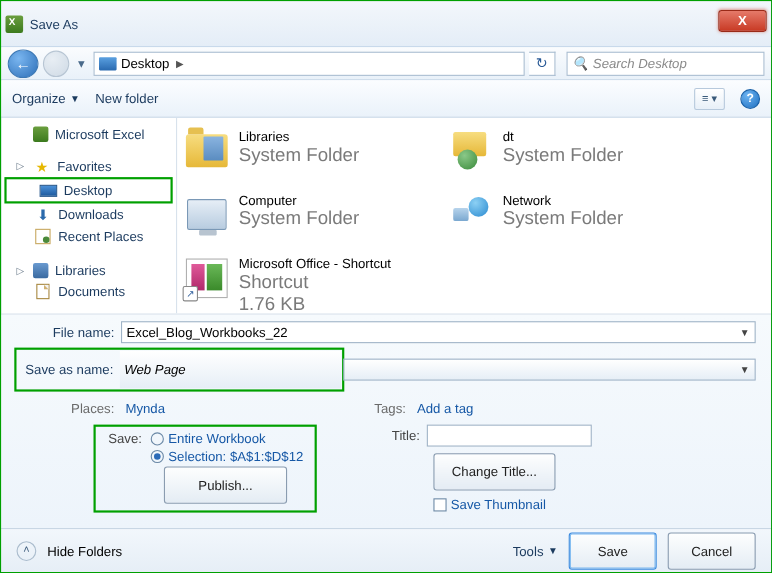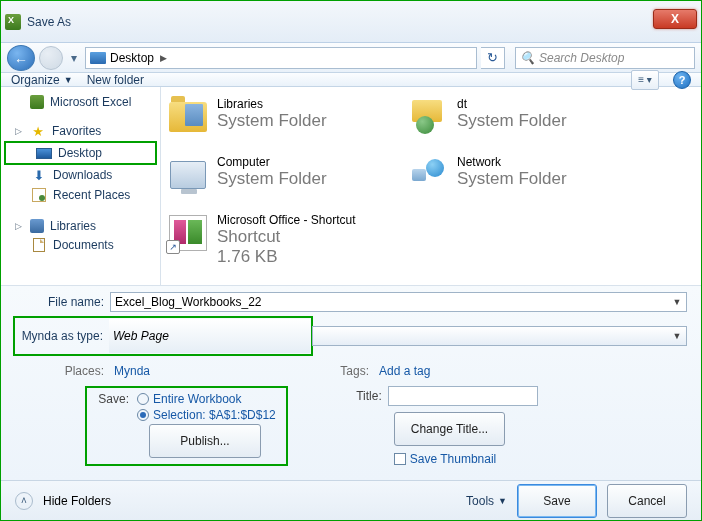--- a/index.html
+++ b/index.html
@@ -19,21 +19,21 @@
   .nav-back { width: 28px; height: 26px; border-radius: 50%; background: radial-gradient(circle at 35% 30%, #7ab6f0, #2d6fb8); display:flex; align-items:center; justify-content:center; color:#fff; font-size:14px; border:1px solid #3c78b4;}
   .nav-fwd { width: 24px; height: 24px; border-radius:50%; background: radial-gradient(circle at 35% 30%, #e8eef4,#cfdae5); border:1px solid #b7c5d3; }
   .nav-drop { width:14px; height:26px; display:flex; align-items:center; justify-content:center; color:#4a6a8a; }
   .breadcrumb { flex:1; height:22px; border:1px solid #a9bdd1; background:#fff; display:flex; align-items:center; padding:0 4px; gap:4px; }
   .bc-ico { width:16px; height:12px; background: linear-gradient(#5aa0e0,#2a6ab0); border-radius:1px; position:relative; }
   .bc-arrow { color:#555; font-size:9px; padding:0 2px; }
   .refresh { width:24px; height:22px; border:1px solid #a9bdd1; border-left:none; background:#fff; display:flex; align-items:center; justify-content:center; color:#2a5a96; font-size:13px;}
   .search { width:180px; height:22px; border:1px solid #a9bdd1; background:#fff; margin-left:6px; display:flex; align-items:center; padding:0 4px; color:#8a8a8a; font-style:italic; gap:4px;}
 
   
-  .toolbar { height: 14px; background: linear-gradient(#fbfdff,#eaf2fa); border-bottom:1px solid #c4d5e6; display:flex; align-items:center; padding:0 10px; gap:14px; }
+  .toolbar { height: 34px; background: linear-gradient(#fbfdff,#eaf2fa); border-bottom:1px solid #c4d5e6; display:flex; align-items:center; padding:0 10px; gap:14px; }
   .tool-item { color:#1b3a5e; display:flex; align-items:center; gap:4px; }
   .toolbar .spacer { flex:1; }
   .view-btn { width:28px; height:20px; border:1px solid #b7c9dc; border-radius:2px; background:linear-gradient(#fff,#e8f0f8); display:flex; align-items:center; justify-content:center; font-size:10px; color:#3a5a7a;}
   .help-btn { width:18px; height:18px; border-radius:50%; background: radial-gradient(circle at 35% 30%, #6db4f2,#1e6fc0); color:#fff; display:flex; align-items:center; justify-content:center; font-size:11px; font-weight:bold; border:1px solid #1860a8;}
 
   
   .body { flex:1; display:flex; overflow:hidden; }
   .sidebar { width:160px; border-right:1px solid #d8e2ec; padding:6px 0; overflow:hidden; }
   .side-group { padding: 2px 6px 2px 14px; display:flex; align-items:center; gap:6px; color:#1b3a5e; }
   .side-caret { width:9px; font-size:9px; color:#6a7a8a; display:inline-block; }
@@ -247,21 +247,21 @@
   <div class="form-area">
     <div class="frow">
       <span class="flabel">File name:</span>
       <div class="combo">
         <span>Excel_Blog_Workbooks_22</span>
         <span class="dd">▼</span>
       </div>
     </div>
     <div class="frow">
       <div class="hl-type" style="width:300px;">
-        <span class="flabel">Mynda as type:</span>
+        <span class="flabel">Save as name:</span>
         <div class="combo gradient" style="flex:1;border:none;height:34px;font-style:italic;">
           <span>Web Page</span>
         </div>
       </div>
       <div class="combo gradient" style="flex:1;margin-left:-1px;">
         <span class="dd">▼</span>
       </div>
     </div>
 
     <div class="meta-row">

